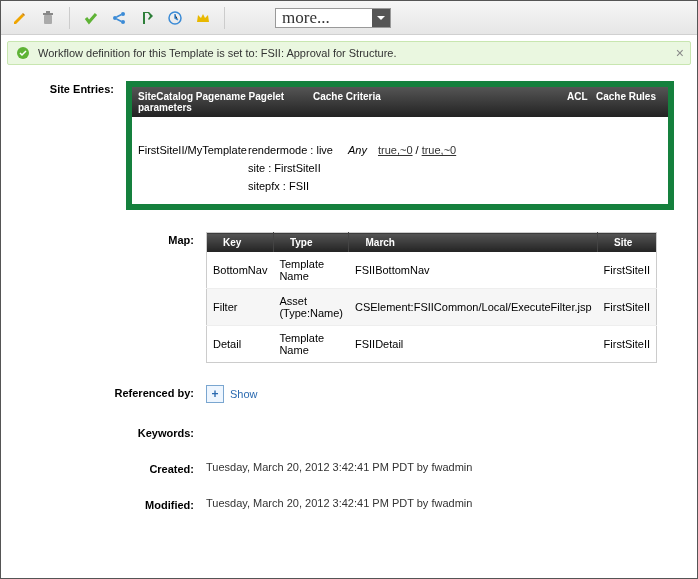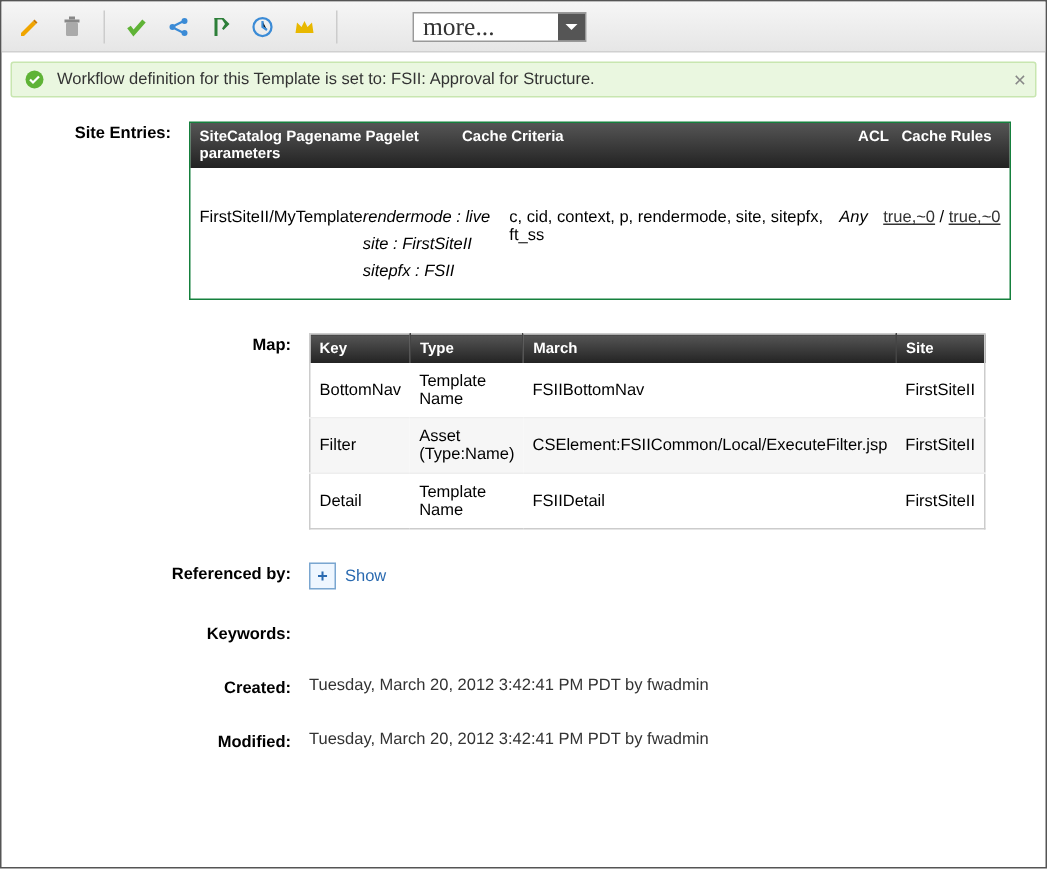--- a/index.html
+++ b/index.html
@@ -100,21 +100,21 @@
     font-size: 11px;
     padding-right: 12px;
     padding-top: 2px;
   }
   .row-body {
     flex: 1;
   }
 
   
   .se-table {
-    border: 1px solid #15803d;
+    border: 6px solid #15803d;
     width: 548px;
   }
   .se-head {
     background: linear-gradient(#555,#222);
     color: #fff;
     display: flex;
     font-size: 10px;
     font-weight: bold;
     padding: 4px 6px;
   }
@@ -128,36 +128,36 @@
     align-items: flex-start;
     margin-top: 21px;
   }
   .se-b1 { width: 110px; }
   .se-b2 { width: 100px; }
   .se-b3 { width: 225px; }
   .se-b4 { width: 30px; font-style: italic; }
   .se-b5 { flex: 1; white-space: nowrap; }
   .se-b5 a { color: #333; text-decoration: underline; }
   .slash { margin: 0 3px; }
-  .se-params div { margin-bottom: 6px; font-style: italic; }
+  .se-params div { margin-bottom: 6px; }
 
   
   .map-table {
     width: 390px;
     border: 1px solid #ccc;
     border-collapse: collapse;
     font-size: 11px;
   }
   .map-table th {
     background: linear-gradient(#555,#222);
     color: #fff;
     text-align: left;
     font-size: 10px;
     font-weight: bold;
-    padding: 4px 6px;
+    padding: 4px 16px;
     border-right: 1px solid #444;
   }
   .map-table th:last-child { border-right: none; }
   .map-table td {
     padding: 6px 6px;
     border-bottom: 1px solid #eee;
   }
   .map-table tr:nth-child(even) td { background: #f6f6f6; }
   .map-table tr:last-child td { border-bottom: none; }
 
@@ -282,21 +282,20 @@
           <div class="se-col2">Cache Criteria</div>
           <div class="se-col3"><span>ACL</span>&nbsp;&nbsp;&nbsp;<span>Cache Rules</span></div>
         </div>
         <div class="se-body">
           <div class="se-b1">FirstSiteII/MyTemplate</div>
           <div class="se-b2 se-params">
             <div>rendermode : live</div>
             <div>site : FirstSiteII</div>
             <div>sitepfx : FSII</div>
           </div>
-          <div class="se-b3">c, cid, context, p, rendermode, site, sitepfx, ft_ss</div>
           <div class="se-b4">Any</div>
           <div class="se-b5">
             <a href="#">true,~0</a><span class="slash">/</span><a href="#">true,~0</a>
           </div>
         </div>
       </div>
     </div>
   </div>
 
   <div class="row">

